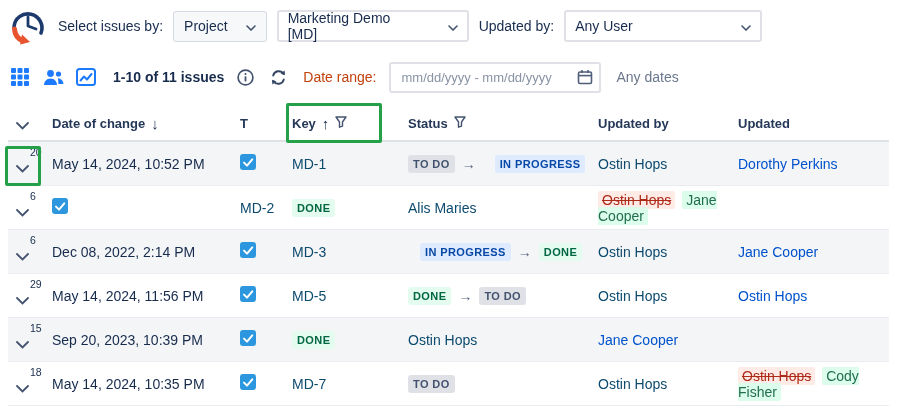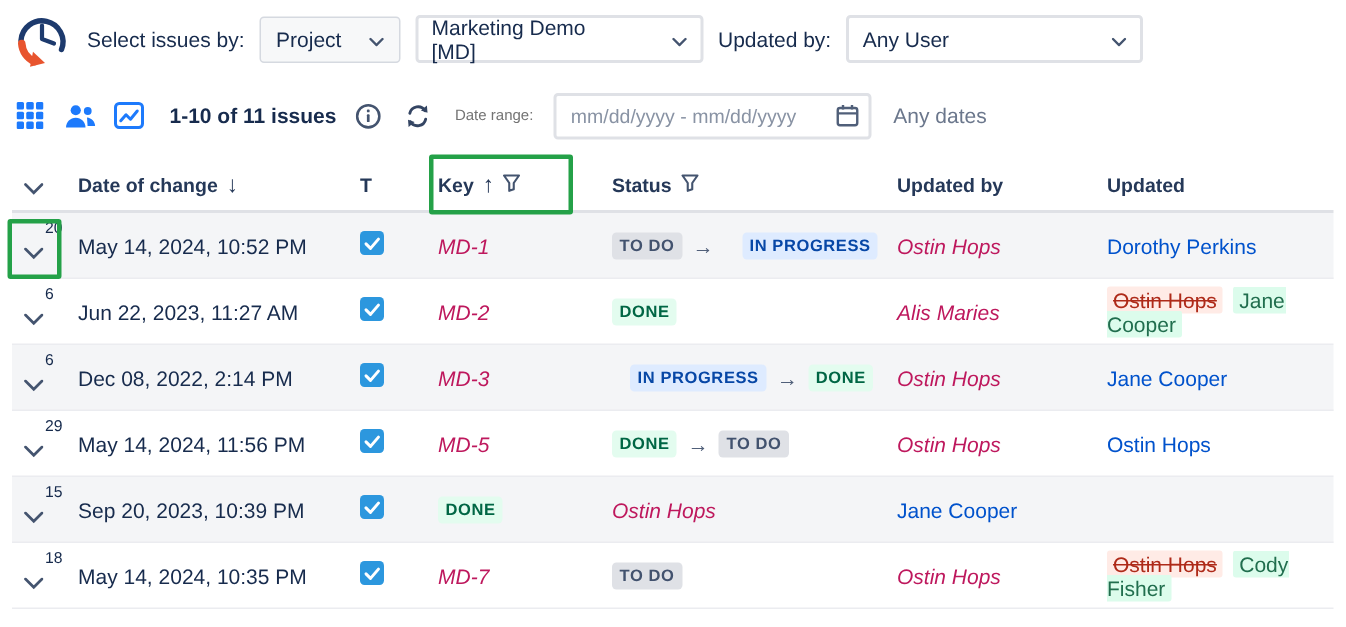--- a/index.html
+++ b/index.html
@@ -18,41 +18,41 @@
     border: 2px solid #dfe1e6; border-radius: 3px; padding: 0 9px; font-size: 14px;
     background: #fff; cursor: pointer; gap: 36px; }
   .select.project { width: 192px; }
   .select.user { width: 198px; }
   .chev-sm { flex: 0 0 auto; margin-left: 8px; }
 
   
   .toolbar { display: flex; align-items: center; gap: 9px; height: 34px; margin-top: 13px; }
   .icon-btn { display: flex; align-items: center; justify-content: center; width: 24px; height: 24px; cursor: pointer; }
   .issues-count { font-size: 14px; font-weight: 700; color: #172b4d; margin-left: 6px; white-space: nowrap; }
-  .date-label { font-size: 10px; color: #737373; margin-left: 4px; }
+  .date-label { font-size: 14px; color: #c2410c; margin-left: 4px; }
   .date-wrap { position: relative; margin-left: 4px; }
   .date-input { width: 212px; height: 31px; border: 2px solid #dfe1e6; border-radius: 3px;
     padding: 0 32px 0 10px; font-size: 13px; color: #172b4d; font-family: "Liberation Sans", sans-serif; }
   .date-input::placeholder { color: #8993a4; }
   .cal-icon { position: absolute; right: 8px; top: 7px; cursor: pointer; }
   .date-hint { font-size: 14px; color: #6b778c; margin-left: 6px; }
 
   
   .table { margin-top: 12px; }
   .thead, .tr { display: grid; grid-template-columns: 44px 188px 52px 116px 190px 140px 1fr; align-items: center; }
   .thead { height: 36px; border-bottom: 2px solid #dfe1e6; font-size: 13px; font-weight: 700; color: #253858; }
   .th { display: flex; align-items: center; gap: 6px; }
   .sort-arrow { font-size: 15px; font-weight: 700; color: #253858; cursor: pointer; }
   .tr { height: 44px; border-bottom: 1px solid #ebecf0; font-size: 14px; }
   .tr.shaded { background: #f4f5f7; }
   .cell-expand { position: relative; height: 100%; }
   .cell-expand .chev { position: absolute; left: 8px; top: 18px; cursor: pointer; }
   .cell-expand .count { position: absolute; left: 22px; top: 4px; font-size: 10.5px; color: #172b4d; }
   .thead .cell-expand .chev { top: 12px; }
-  a.lnk, .lnk { color: #be185d; text-decoration: none; cursor: pointer; font-style: italic; }
+  a.lnk, .lnk { color: #0c4a6e; text-decoration: none; cursor: pointer; }
   .cell-status { display: flex; align-items: center; gap: 7px; flex-wrap: nowrap; }
   .badge { font-size: 11px; font-weight: 700; letter-spacing: .4px; padding: 3px 5px; border-radius: 3px; white-space: nowrap; }
   .badge.todo { background: #dfe1e6; color: #42526e; }
   .badge.inprogress { background: #deebff; color: #0747a6; margin-left: 12px; }
   .badge.done { background: #e3fcef; color: #006644; }
   .arrow { color: #505f79; font-size: 14px; }
   .seg-link { color: #0052cc; cursor: pointer; }
   .seg-removed { color: #ae2a19; background: #ffebe6; text-decoration: line-through; padding: 1px 4px; border-radius: 2px; }
   .seg-added { color: #216e4e; background: #dcfcec; padding: 1px 4px; border-radius: 2px; margin-left: 3px; }
 
@@ -233,21 +233,20 @@
 
     <div class="tr">
       <div class="cell-expand">
         <span class="count">6</span>
         <span class="chev">
           <svg width="13" height="8" viewBox="0 0 13 8">
                 <path d="M1 1l5.5 5.5L12 1" fill="none" stroke="#44546f" stroke-width="1.8" stroke-linecap="round"></path>
               </svg>
         </span>
       </div>
-      <div class="cell-date">Jun 22, 2023, 11:27 AM</div>
       <div class="cell-type">
         <span>
           <svg width="16" height="16" viewBox="0 0 16 16">
             <rect width="16" height="16" rx="3" fill="#2c97de"></rect>
             <path d="M4 8.6l3 3 5.3-6.2" fill="none" stroke="#fff" stroke-width="2" stroke-linecap="round" stroke-linejoin="round"></path>
           </svg>
         </span>
       </div>
       <div class="cell-key"><a class="lnk">MD-2</a></div>
       <div class="cell-status">

